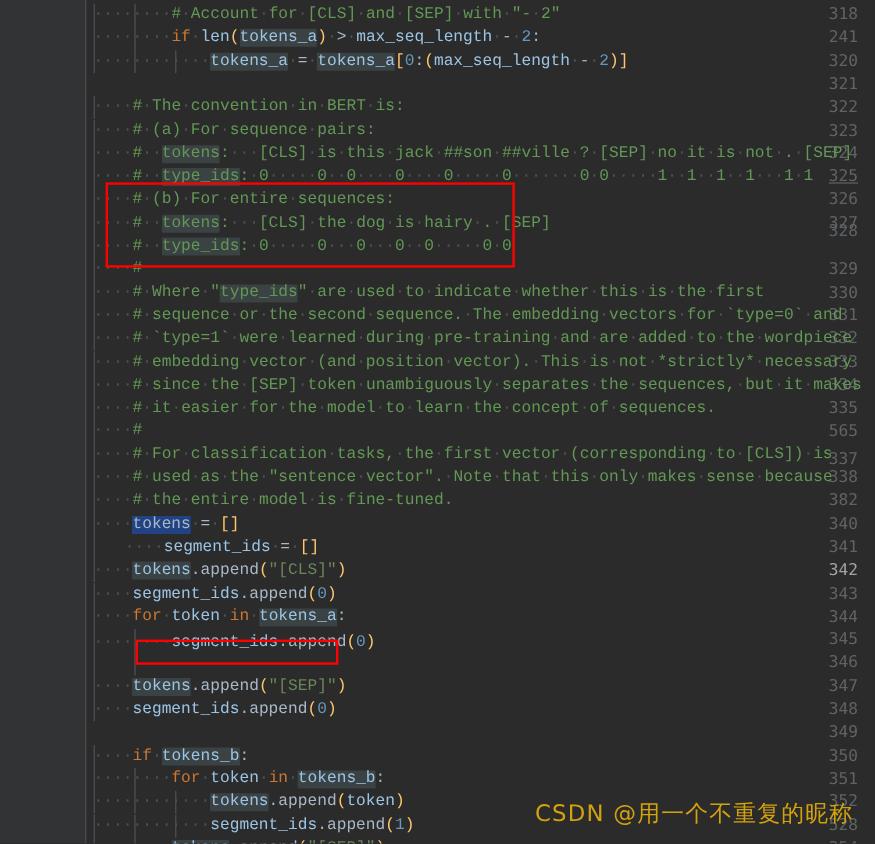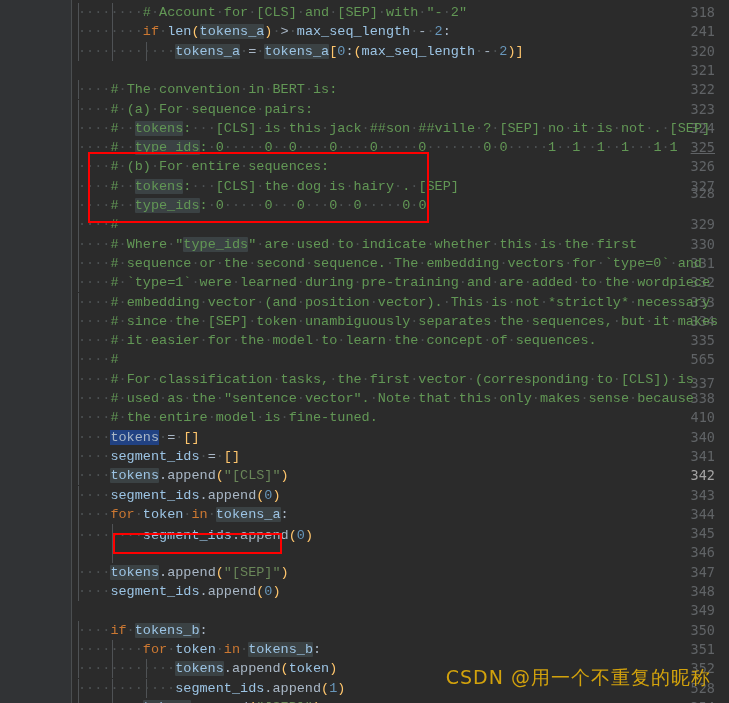--- a/index.html
+++ b/index.html
@@ -151,21 +151,21 @@
       <div class="lnum" style="top: 215.3px;">329</div>
       <div class="lnum" style="top: 234.6px;">330</div>
       <div class="lnum" style="top: 253.9px;">331</div>
       <div class="lnum" style="top: 273.2px;">332</div>
       <div class="lnum" style="top: 292.5px;">333</div>
       <div class="lnum" style="top: 311.8px;">334</div>
       <div class="lnum" style="top: 331.1px;">335</div>
       <div class="lnum" style="top: 350.4px;">565</div>
       <div class="lnum" style="top: 374px;">337</div>
       <div class="lnum" style="top: 389px;">338</div>
-      <div class="lnum" style="top: 408.3px;">410</div>
+      <div class="lnum" style="top: 408.3px;">382</div>
       <div class="lnum" style="top: 427.6px;">340</div>
       <div class="lnum" style="top: 446.9px;">341</div>
       <div class="lnum current" style="top: 466.2px;">342</div>
       <div class="lnum" style="top: 485.5px;">343</div>
       <div class="lnum" style="top: 504.8px;">344</div>
       <div class="lnum" style="top: 524.1px;">345</div>
       <div class="lnum" style="top: 543.4px;">346</div>
       <div class="lnum" style="top: 562.7px;">347</div>
       <div class="lnum" style="top: 582px;">348</div>
       <div class="lnum" style="top: 601.3px;">349</div>
@@ -243,21 +243,21 @@
       <div class="line" style="top: 253.9px;"><span class="c-ws">····</span><span class="c-com">#</span><span class="c-ws">·</span><span class="c-com">sequence</span><span class="c-ws">·</span><span class="c-com">or</span><span class="c-ws">·</span><span class="c-com">the</span><span class="c-ws">·</span><span class="c-com">second</span><span class="c-ws">·</span><span class="c-com">sequence.</span><span class="c-ws">·</span><span class="c-com">The</span><span class="c-ws">·</span><span class="c-com">embedding</span><span class="c-ws">·</span><span class="c-com">vectors</span><span class="c-ws">·</span><span class="c-com">for</span><span class="c-ws">·</span><span class="c-com">`type=0`</span><span class="c-ws">·</span><span class="c-com">and</span></div>
       <div class="line" style="top: 273.2px;"><span class="c-ws">····</span><span class="c-com">#</span><span class="c-ws">·</span><span class="c-com">`type=1`</span><span class="c-ws">·</span><span class="c-com">were</span><span class="c-ws">·</span><span class="c-com">learned</span><span class="c-ws">·</span><span class="c-com">during</span><span class="c-ws">·</span><span class="c-com">pre-training</span><span class="c-ws">·</span><span class="c-com">and</span><span class="c-ws">·</span><span class="c-com">are</span><span class="c-ws">·</span><span class="c-com">added</span><span class="c-ws">·</span><span class="c-com">to</span><span class="c-ws">·</span><span class="c-com">the</span><span class="c-ws">·</span><span class="c-com">wordpiece</span></div>
       <div class="line" style="top: 292.5px;"><span class="c-ws">····</span><span class="c-com">#</span><span class="c-ws">·</span><span class="c-com">embedding</span><span class="c-ws">·</span><span class="c-com">vector</span><span class="c-ws">·</span><span class="c-com">(and</span><span class="c-ws">·</span><span class="c-com">position</span><span class="c-ws">·</span><span class="c-com">vector).</span><span class="c-ws">·</span><span class="c-com">This</span><span class="c-ws">·</span><span class="c-com">is</span><span class="c-ws">·</span><span class="c-com">not</span><span class="c-ws">·</span><span class="c-com">*strictly*</span><span class="c-ws">·</span><span class="c-com">necessary</span></div>
       <div class="line" style="top: 311.8px;"><span class="c-ws">····</span><span class="c-com">#</span><span class="c-ws">·</span><span class="c-com">since</span><span class="c-ws">·</span><span class="c-com">the</span><span class="c-ws">·</span><span class="c-com">[SEP]</span><span class="c-ws">·</span><span class="c-com">token</span><span class="c-ws">·</span><span class="c-com">unambiguously</span><span class="c-ws">·</span><span class="c-com">separates</span><span class="c-ws">·</span><span class="c-com">the</span><span class="c-ws">·</span><span class="c-com">sequences,</span><span class="c-ws">·</span><span class="c-com">but</span><span class="c-ws">·</span><span class="c-com">it</span><span class="c-ws">·</span><span class="c-com">makes</span></div>
       <div class="line" style="top: 331.1px;"><span class="c-ws">····</span><span class="c-com">#</span><span class="c-ws">·</span><span class="c-com">it</span><span class="c-ws">·</span><span class="c-com">easier</span><span class="c-ws">·</span><span class="c-com">for</span><span class="c-ws">·</span><span class="c-com">the</span><span class="c-ws">·</span><span class="c-com">model</span><span class="c-ws">·</span><span class="c-com">to</span><span class="c-ws">·</span><span class="c-com">learn</span><span class="c-ws">·</span><span class="c-com">the</span><span class="c-ws">·</span><span class="c-com">concept</span><span class="c-ws">·</span><span class="c-com">of</span><span class="c-ws">·</span><span class="c-com">sequences.</span></div>
       <div class="line" style="top: 350.4px;"><span class="c-ws">····</span><span class="c-com">#</span></div>
       <div class="line" style="top: 369.7px;"><span class="c-ws">····</span><span class="c-com">#</span><span class="c-ws">·</span><span class="c-com">For</span><span class="c-ws">·</span><span class="c-com">classification</span><span class="c-ws">·</span><span class="c-com">tasks,</span><span class="c-ws">·</span><span class="c-com">the</span><span class="c-ws">·</span><span class="c-com">first</span><span class="c-ws">·</span><span class="c-com">vector</span><span class="c-ws">·</span><span class="c-com">(corresponding</span><span class="c-ws">·</span><span class="c-com">to</span><span class="c-ws">·</span><span class="c-com">[CLS])</span><span class="c-ws">·</span><span class="c-com">is</span></div>
       <div class="line" style="top: 389px;"><span class="c-ws">····</span><span class="c-com">#</span><span class="c-ws">·</span><span class="c-com">used</span><span class="c-ws">·</span><span class="c-com">as</span><span class="c-ws">·</span><span class="c-com">the</span><span class="c-ws">·</span><span class="c-com">"sentence</span><span class="c-ws">·</span><span class="c-com">vector".</span><span class="c-ws">·</span><span class="c-com">Note</span><span class="c-ws">·</span><span class="c-com">that</span><span class="c-ws">·</span><span class="c-com">this</span><span class="c-ws">·</span><span class="c-com">only</span><span class="c-ws">·</span><span class="c-com">makes</span><span class="c-ws">·</span><span class="c-com">sense</span><span class="c-ws">·</span><span class="c-com">because</span></div>
       <div class="line" style="top: 408.3px;"><span class="c-ws">····</span><span class="c-com">#</span><span class="c-ws">·</span><span class="c-com">the</span><span class="c-ws">·</span><span class="c-com">entire</span><span class="c-ws">·</span><span class="c-com">model</span><span class="c-ws">·</span><span class="c-com">is</span><span class="c-ws">·</span><span class="c-com">fine-tuned.</span></div>
       <div class="line" style="top: 427.6px;"><span class="c-ws">····</span><span class="c-blue sel">tokens</span><span class="c-ws">·</span><span class="c-op">=</span><span class="c-ws">·</span><span class="c-yellow">[</span><span class="c-yellow">]</span></div>
-      <div class="line" style="top: 446.9px;"><span class="c-ws">····</span><span class="c-blue">segment_ids</span><span class="c-ws">·</span><span class="c-op">=</span><span class="c-ws">·</span><span class="c-yellow">[</span><span class="c-yellow">]</span></div>
+      <div class="line" style="top: 446.9px; padding-left: 26px;"><span class="c-ws">····</span><span class="c-blue">segment_ids</span><span class="c-ws">·</span><span class="c-op">=</span><span class="c-ws">·</span><span class="c-yellow">[</span><span class="c-yellow">]</span></div>
       <div class="line" style="top: 466.2px;"><span class="c-ws">····</span><span class="c-blue occ">tokens</span><span class="c-op">.</span><span class="c-id">append</span><span class="c-yellow">(</span><span class="c-str">"[CLS]"</span><span class="c-yellow">)</span></div>
       <div class="line" style="top: 485.5px;"><span class="c-ws">····</span><span class="c-blue">segment_ids</span><span class="c-op">.</span><span class="c-id">append</span><span class="c-yellow">(</span><span class="c-num">0</span><span class="c-yellow">)</span></div>
       <div class="line" style="top: 504.8px;"><span class="c-ws">····</span><span class="c-kw">for</span><span class="c-ws">·</span><span class="c-blue">token</span><span class="c-ws">·</span><span class="c-kw">in</span><span class="c-ws">·</span><span class="c-blue occ">tokens_a</span><span class="c-op">:</span></div>
       <div class="line" style="top: 526px;"><span class="c-ws">········</span><span class="c-blue">segment_ids</span><span class="c-op">.</span><span class="c-id">append</span><span class="c-yellow">(</span><span class="c-num">0</span><span class="c-yellow">)</span></div>
       <div class="line" style="top: 562.7px;"><span class="c-ws">····</span><span class="c-blue occ">tokens</span><span class="c-op">.</span><span class="c-id">append</span><span class="c-yellow">(</span><span class="c-str">"[SEP]"</span><span class="c-yellow">)</span></div>
       <div class="line" style="top: 582px;"><span class="c-ws">····</span><span class="c-blue">segment_ids</span><span class="c-op">.</span><span class="c-id">append</span><span class="c-yellow">(</span><span class="c-num">0</span><span class="c-yellow">)</span></div>
       <div class="line" style="top: 601.3px;"></div>
       <div class="line" style="top: 620.6px;"><span class="c-ws">····</span><span class="c-kw">if</span><span class="c-ws">·</span><span class="c-blue occ">tokens_b</span><span class="c-op">:</span></div>
       <div class="line" style="top: 659.2px;"><span class="c-ws">············</span><span class="c-blue occ">tokens</span><span class="c-op">.</span><span class="c-id">append</span><span class="c-yellow">(</span><span class="c-blue">token</span><span class="c-yellow">)</span></div>
       <div class="line" style="top: 639.9px;"><span class="c-ws">········</span><span class="c-kw">for</span><span class="c-ws">·</span><span class="c-blue">token</span><span class="c-ws">·</span><span class="c-kw">in</span><span class="c-ws">·</span><span class="c-blue occ">tokens_b</span><span class="c-op">:</span></div>

